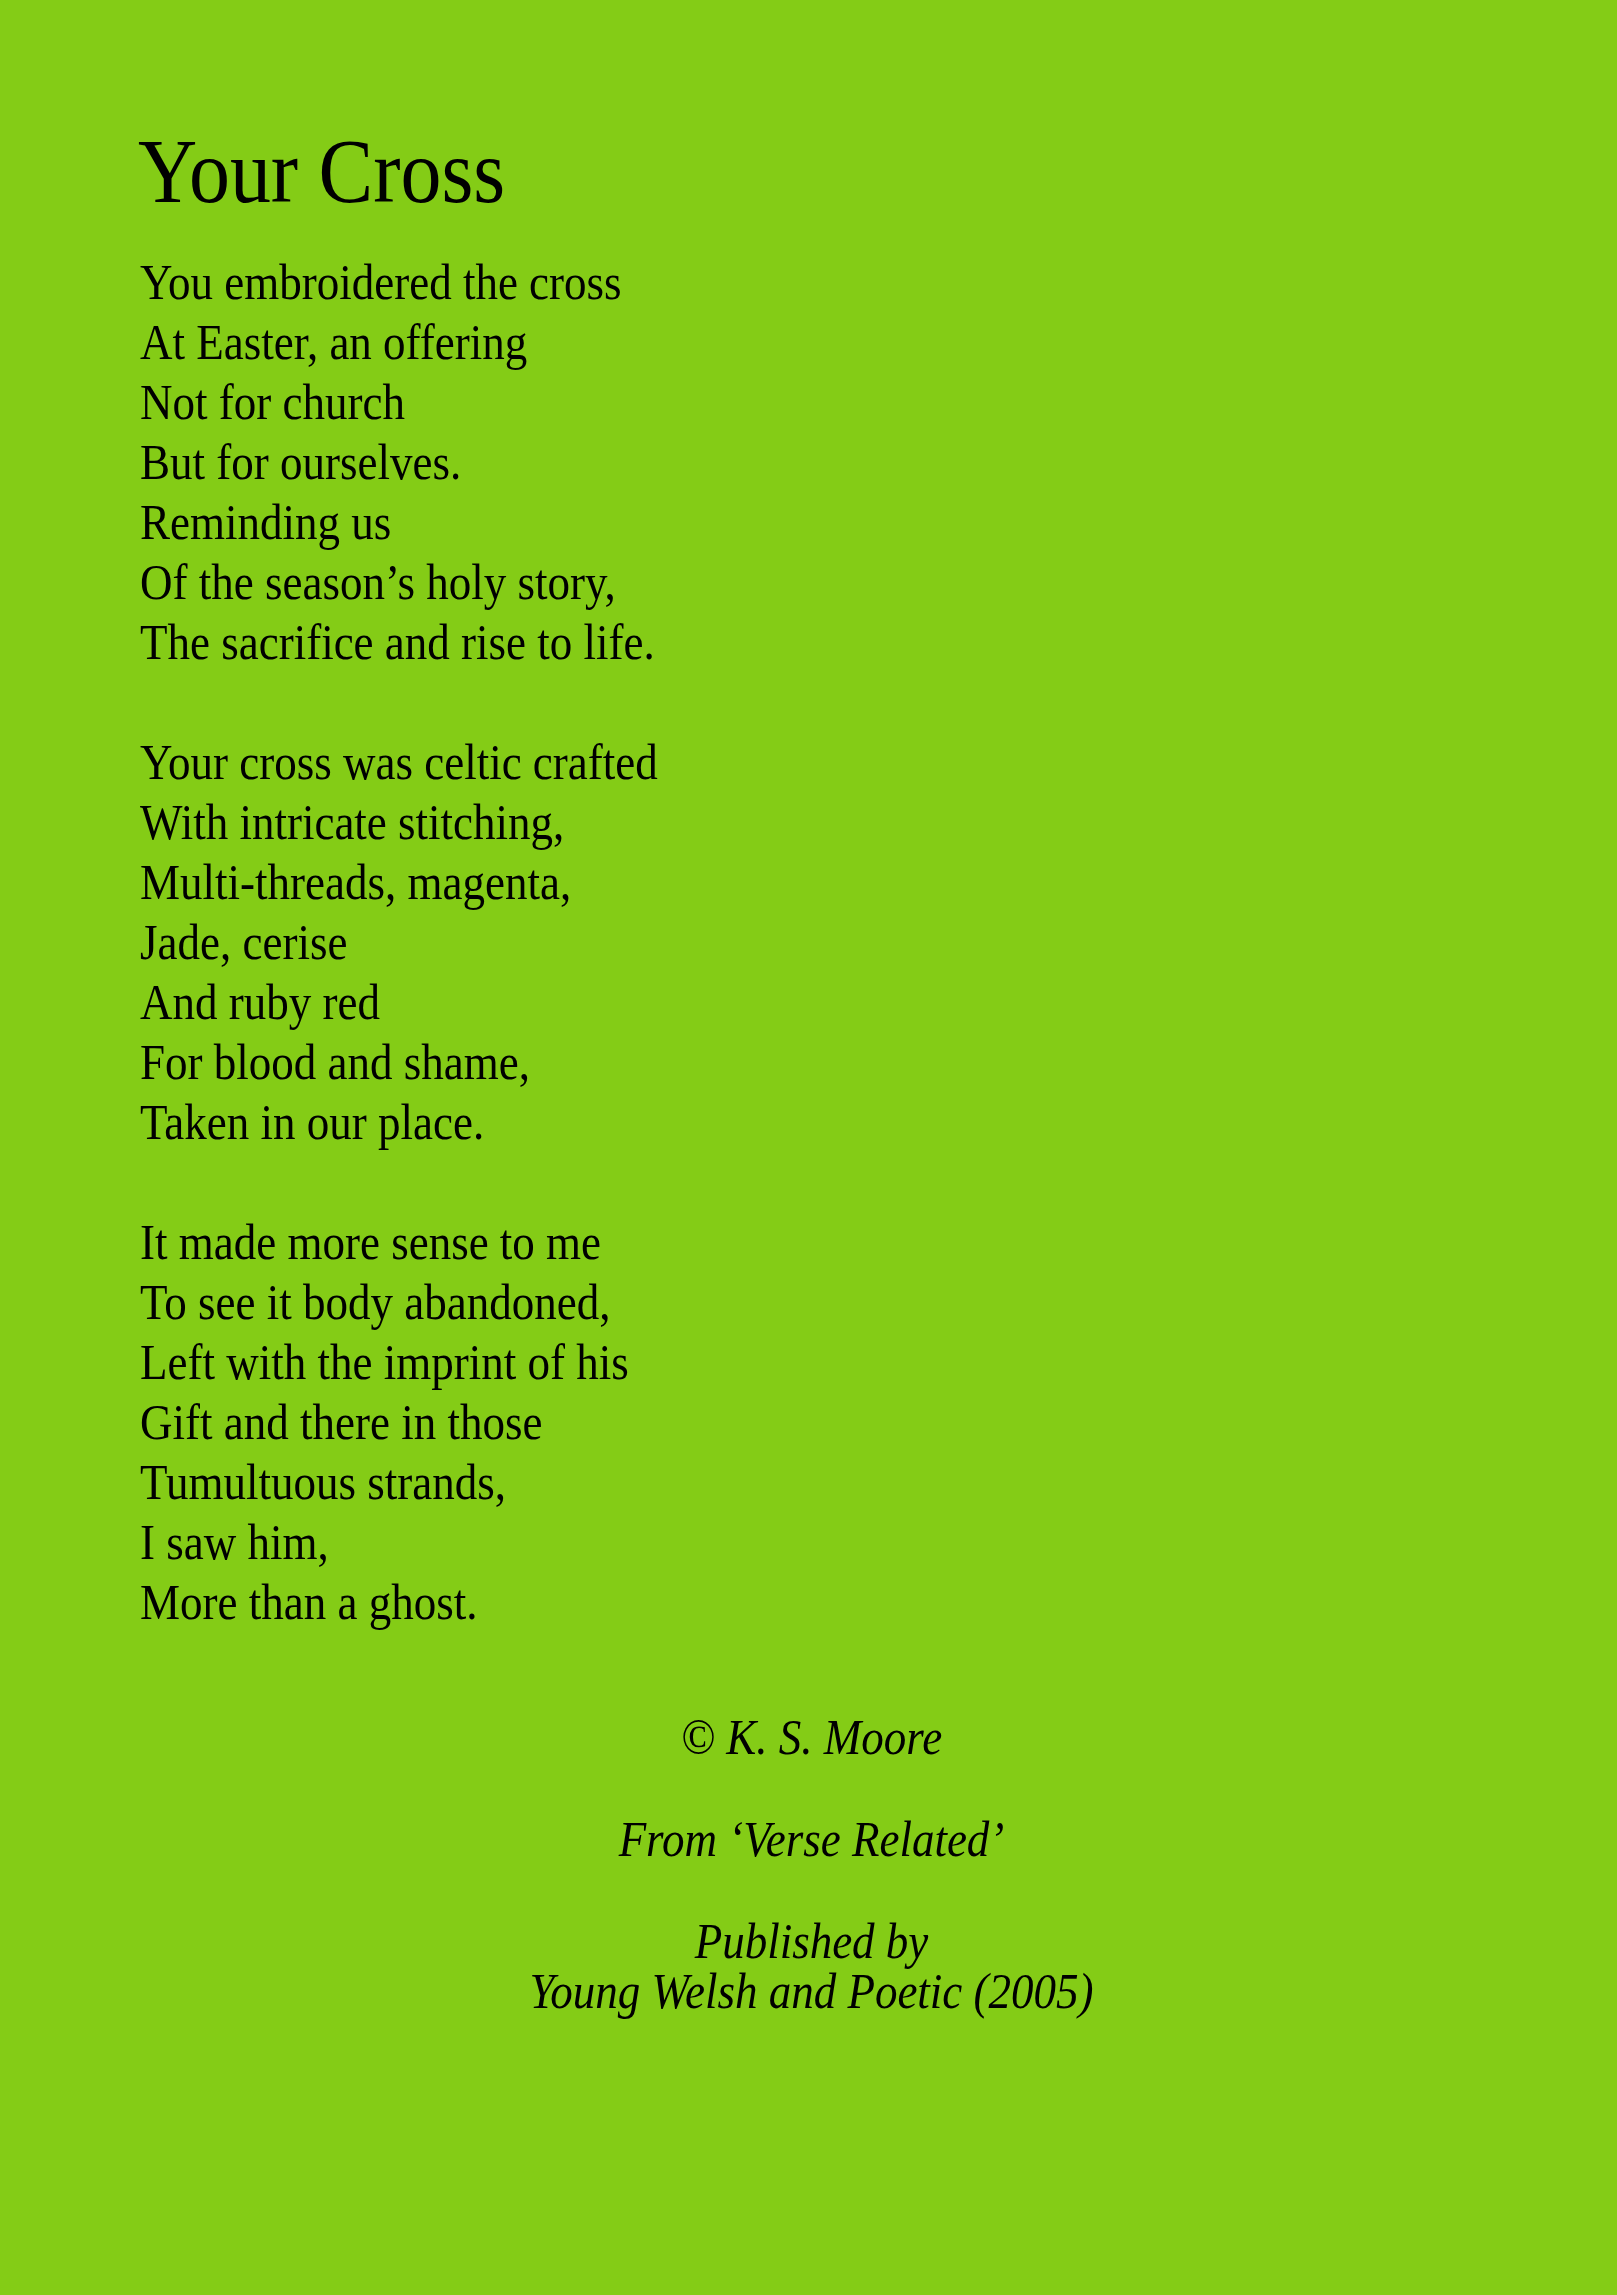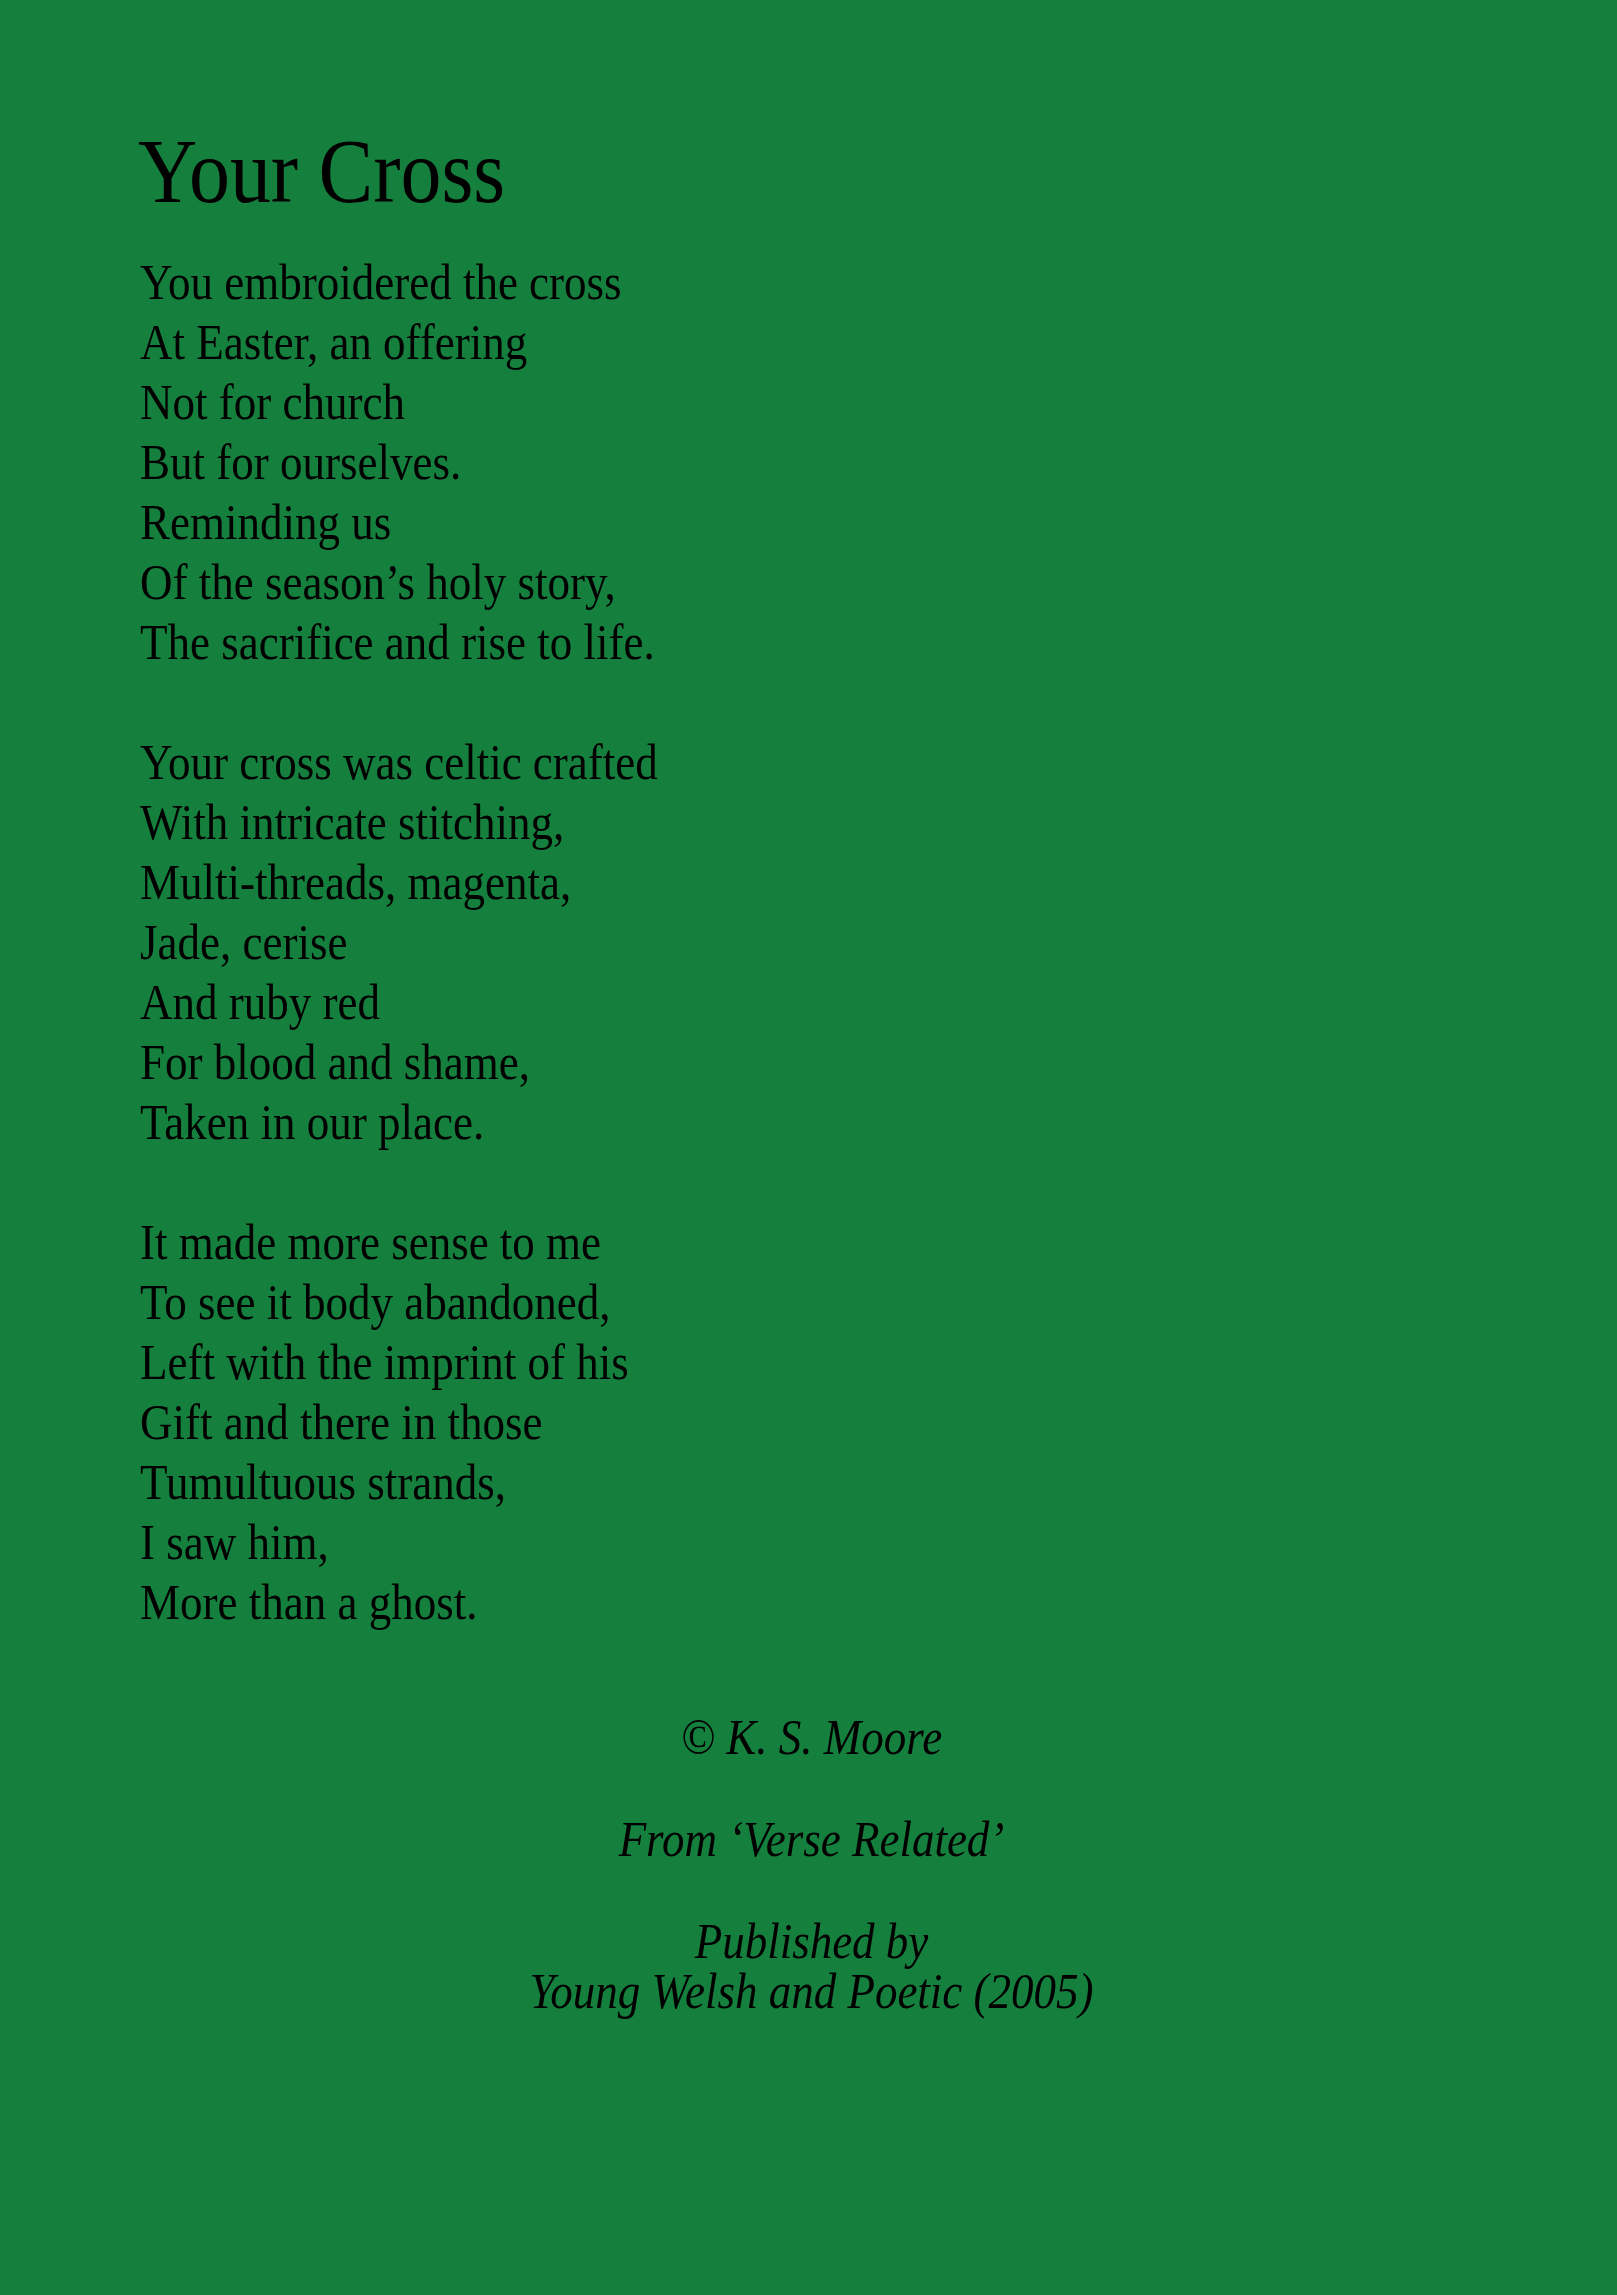--- a/index.html
+++ b/index.html
@@ -13,21 +13,21 @@
     position: relative;
     overflow: hidden;
     font-family: "Liberation Serif", serif;
     color: #000000;
   }
   .page {
     position: absolute;
     left: 0; top: 0;
     width: 1618px;
     height: 2295px;
-    background: #15803d;
+    background: #84cc16;
   }
   .title {
     position: absolute;
     left: 138px;
     top: 121px;
     margin: 0;
     font-weight: normal;
     font-size: 91px;
     line-height: 102px;
     white-space: nowrap;

